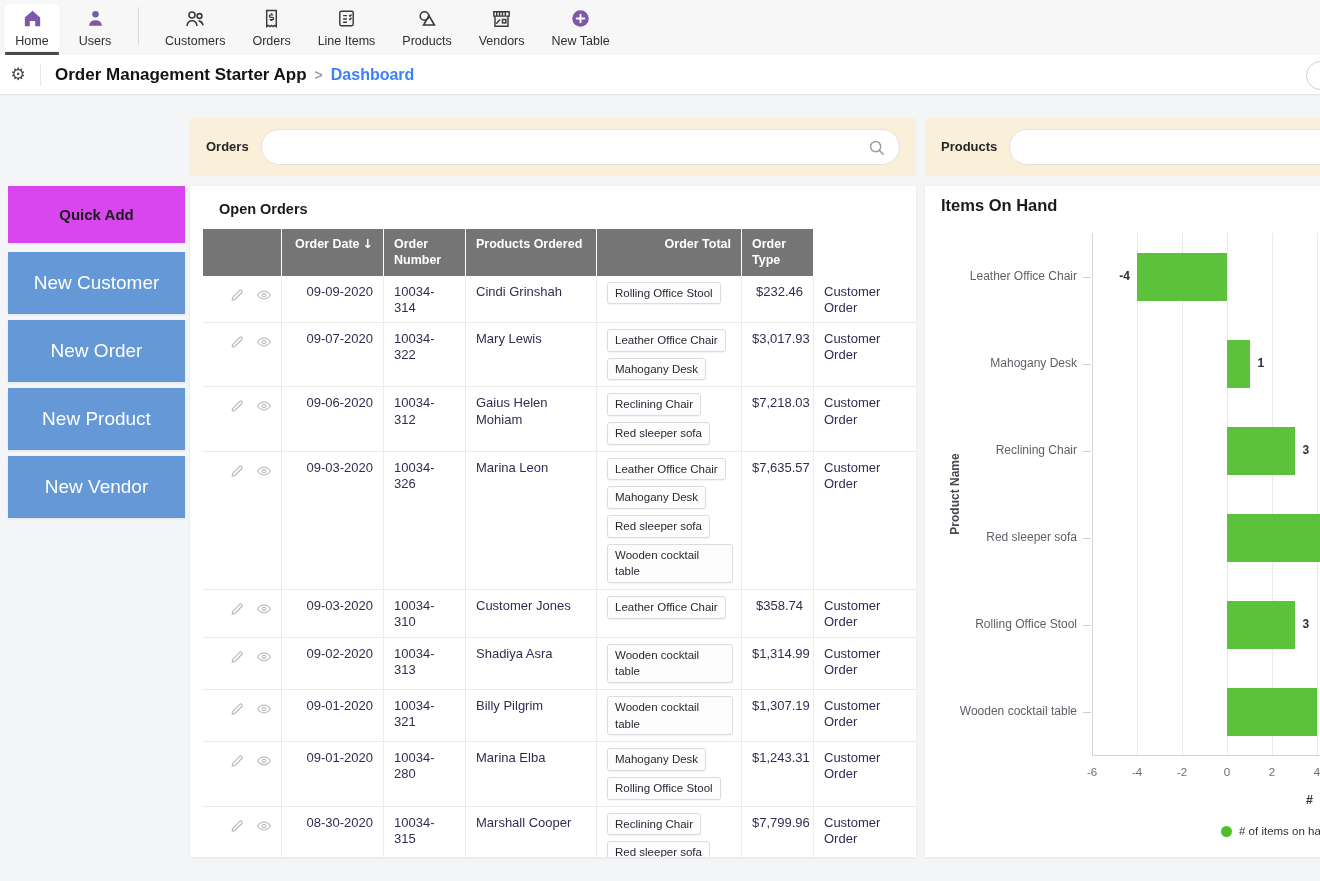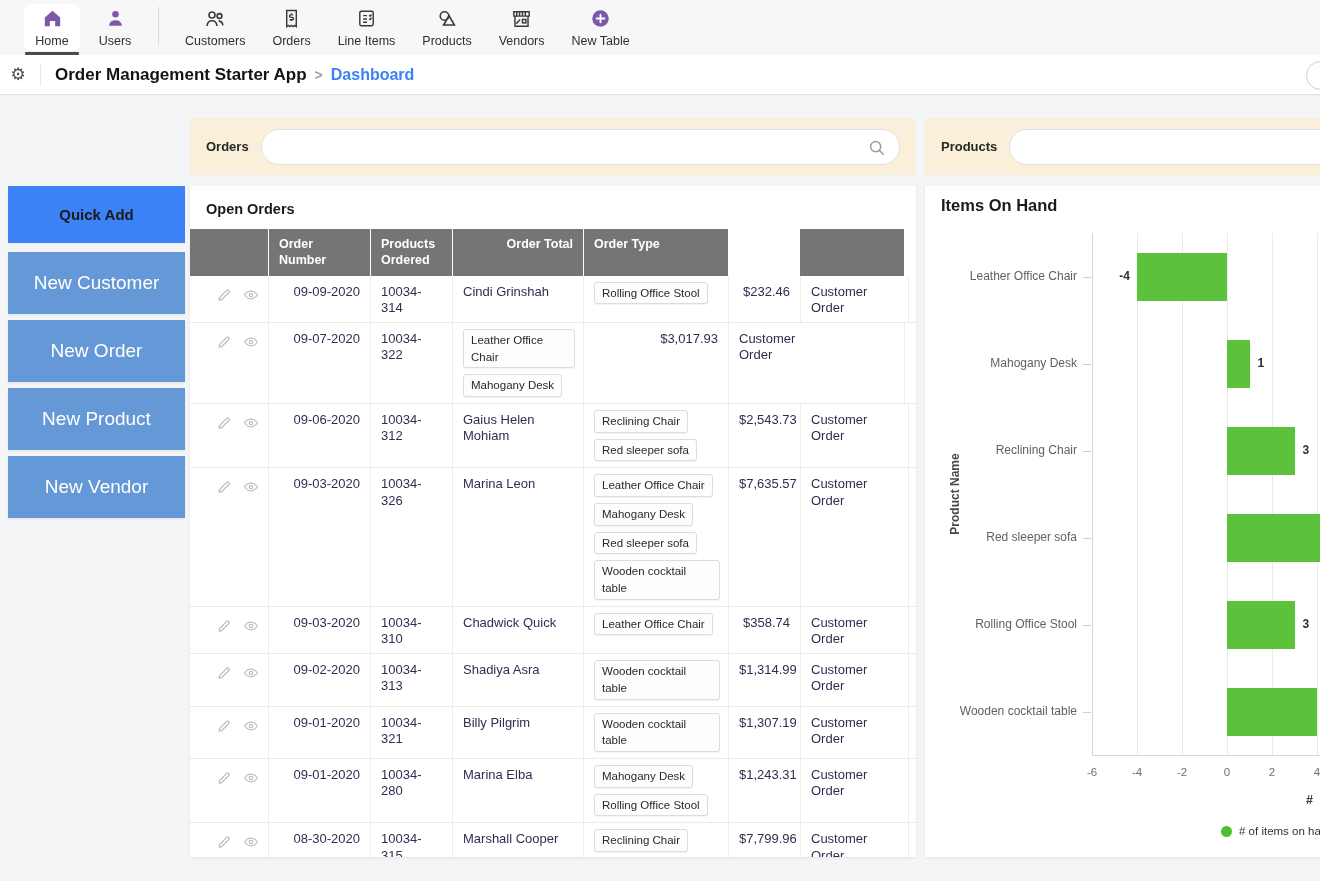--- a/index.html
+++ b/index.html
@@ -2,21 +2,21 @@
 <html><head>
 <meta charset="utf-8">
 <style>
   html,body{margin:0;padding:0;background:#e9eaec;}
   *{box-sizing:border-box;}
   .stage{position:relative;width:1320px;height:881px;overflow:hidden;background:#f4f5f6;
          font-family:"Liberation Sans","DejaVu Sans",sans-serif;}
 
   
   .topnav{position:absolute;top:0;left:0;width:100%;height:55px;background:#f7f7f8;
-          display:flex;align-items:center;padding-left:24px;}
+          display:flex;align-items:center;padding-left:4px;}
   .tab{position:relative;display:flex;flex-direction:column;align-items:center;justify-content:center;
        gap:4px;min-width:56px;height:47px;padding:3px 10px;margin-right:7px;cursor:pointer;}
   .tab .ticon{height:23px;display:flex;align-items:center;justify-content:center;}
   .tab .ticon svg{display:block;}
   .tab .tlabel{font-size:12.5px;color:#2f2f2f;white-space:nowrap;}
   .tab.active{background:#fff;border-radius:7px;box-shadow:0 1px 2px rgba(0,0,0,.05);}
   .tab.active::after{content:"";position:absolute;left:1px;right:1px;bottom:-4px;height:3px;
                      background:#4a4a4a;border-radius:1px;}
   .nav-divider{width:1px;height:38px;background:#d9d9db;margin:0 16px 4px 8px;}
 
@@ -41,30 +41,30 @@
   .sp-label{font-weight:700;font-size:13px;color:#262626;margin-left:16px;white-space:nowrap;}
   .pill{position:relative;height:36px;background:#fff;border:1px solid #e2e2e2;border-radius:18px;
         flex:1;margin:0 16px 0 12px;display:flex;align-items:center;}
   #products-search .pill{margin-right:-30px;}
   .pill input{border:none;outline:none;background:transparent;flex:1;height:100%;
               padding:0 38px 0 14px;font-size:13px;border-radius:18px;color:#333;
               font-family:"Liberation Sans",sans-serif;}
   .search-ic{position:absolute;right:11px;top:7px;cursor:pointer;}
 
   
-  .qa-card{position:absolute;left:8px;top:186px;width:177px;height:57px;background:#3b82f6;
+  .qa-card{position:absolute;left:8px;top:186px;width:177px;height:57px;background:#d946ef;
            display:flex;align-items:center;justify-content:center;font-weight:700;font-size:15px;
            color:#1c1c1c;box-shadow:0 1px 2px rgba(0,0,0,.05);}
   .qa-btn{position:absolute;left:8px;width:177px;height:62px;background:#6598d7;color:#fff;
           display:flex;align-items:center;justify-content:center;font-size:19px;cursor:pointer;
           box-shadow:0 1px 2px rgba(0,0,0,.08);}
 
   
   .orders-panel{position:absolute;left:190px;top:186px;width:726px;height:671px;background:#fff;
-                box-shadow:0 1px 3px rgba(0,0,0,.07);overflow:hidden;}
+                box-shadow:0 1px 3px rgba(0,0,0,.07);overflow:hidden;padding-left:13px;}
   .panel-title{font-size:14.5px;font-weight:700;color:#1b1b1b;padding:15px 16px 12px;}
   .t-head,.t-row{display:grid;grid-template-columns:78px 102px 82px 131px 145px 72px 104px 4px 8px;}
   .h-cell{background:#757575;color:#fff;font-size:12.5px;font-weight:700;padding:7px 10px;
           line-height:1.3;min-height:40px;}
   .h-cell + .h-cell{border-left:1px solid #fdfdfd;}
   .h-cell.right{text-align:right;}
   .h-cell.gap{background:transparent;border-left:none;padding:0;}
   .h-cell.sliver{border-left:none;padding:0;}
   .t-row{border-bottom:1px solid #eaeaea;}
   .t-cell{padding:8px 10px 6px;font-size:13px;color:#332c52;border-left:1px solid #ededed;
@@ -229,20 +229,21 @@
       <div class="qa-btn" style="top: 320px;">New Order</div>
       <div class="qa-btn" style="top: 388px;">New Product</div>
       <div class="qa-btn" style="top: 456px;">New Vendor</div>
     </div>
 
   <section class="orders-panel">
     <div class="panel-title">Open Orders</div>
     <div id="orders-table">
         <div class="t-head">
           <div class="h-cell"><span></span></div>
+          <div class="h-cell right"><span>Order Date</span><span style="font-family: &quot;DejaVu Sans&quot;, sans-serif; margin-left: 3px;">↓</span></div>
           <div class="h-cell"><span>Order Number</span></div>
           <div class="h-cell"><span>Products Ordered</span></div>
           <div class="h-cell right"><span>Order Total</span></div>
           <div class="h-cell"><span>Order Type</span></div>
           <div class="h-cell gap"></div>
           <div class="h-cell sliver"></div>
         </div>
         <div class="t-row">
           <div class="t-cell first">
             <span class="row-ic">
@@ -277,20 +278,21 @@
             </span>
             <span class="row-ic">
               <svg width="18" height="18" viewBox="0 0 22 22" fill="none" stroke="#c0c0c0" stroke-width="1.5">
                 <path d="M3.2 11s3-4.6 7.8-4.6S18.8 11 18.8 11s-3 4.6-7.8 4.6S3.2 11 3.2 11Z"></path>
                 <circle cx="11" cy="11" r="2.1"></circle>
               </svg>
             </span>
           </div>
           <div class="t-cell right">09-07-2020</div>
           <div class="t-cell">10034-322</div>
+          <div class="t-cell">Mary Lewis</div>
           <div class="chips">
             <span class="chip">Leather Office Chair</span>
             <span class="chip">Mahogany Desk</span>
           </div>
           <div class="t-cell right">$3,017.93</div>
           <div class="t-cell">Customer Order</div>
           <div class="t-cell gap"></div>
           <div class="t-cell sliver"></div>
         </div>
         <div class="t-row">
@@ -307,21 +309,21 @@
               </svg>
             </span>
           </div>
           <div class="t-cell right">09-06-2020</div>
           <div class="t-cell">10034-312</div>
           <div class="t-cell">Gaius Helen Mohiam</div>
           <div class="chips">
             <span class="chip">Reclining Chair</span>
             <span class="chip">Red sleeper sofa</span>
           </div>
-          <div class="t-cell right">$2,543.73</div>
+          <div class="t-cell right">$7,218.03</div>
           <div class="t-cell">Customer Order</div>
           <div class="t-cell gap"></div>
           <div class="t-cell sliver"></div>
         </div>
         <div class="t-row">
           <div class="t-cell first">
             <span class="row-ic">
               <svg width="17" height="17" viewBox="0 0 22 22" fill="none" stroke="#b8b8b8" stroke-width="1.5">
                 <path d="M4.6 15 13.9 5.7a1.7 1.7 0 0 1 2.4 0l.3.3a1.7 1.7 0 0 1 0 2.4L7.3 17.7l-3.1.4Z"></path>
               </svg>
@@ -356,21 +358,21 @@
             </span>
             <span class="row-ic">
               <svg width="18" height="18" viewBox="0 0 22 22" fill="none" stroke="#c0c0c0" stroke-width="1.5">
                 <path d="M3.2 11s3-4.6 7.8-4.6S18.8 11 18.8 11s-3 4.6-7.8 4.6S3.2 11 3.2 11Z"></path>
                 <circle cx="11" cy="11" r="2.1"></circle>
               </svg>
             </span>
           </div>
           <div class="t-cell right">09-03-2020</div>
           <div class="t-cell">10034-310</div>
-          <div class="t-cell">Chadwick Quick</div>
+          <div class="t-cell">Customer Jones</div>
           <div class="chips">
             <span class="chip">Leather Office Chair</span>
           </div>
           <div class="t-cell right">$358.74</div>
           <div class="t-cell">Customer Order</div>
           <div class="t-cell gap"></div>
           <div class="t-cell sliver"></div>
         </div>
         <div class="t-row">
           <div class="t-cell first">

